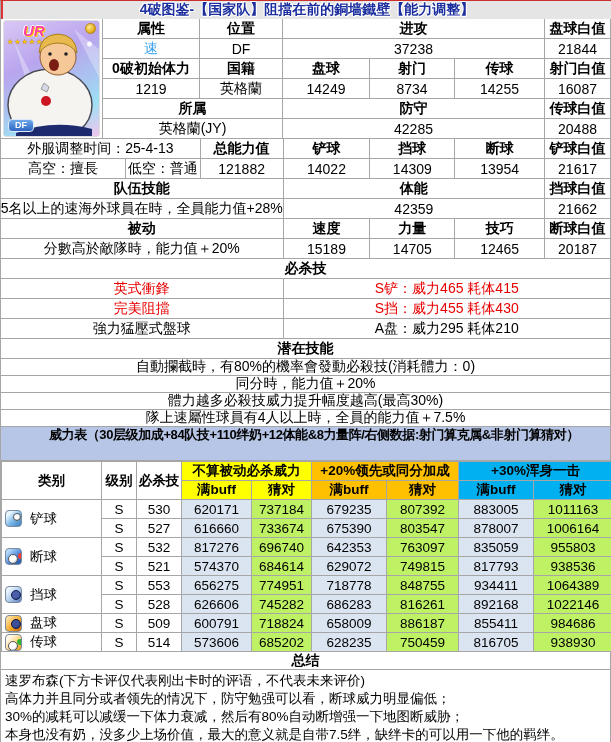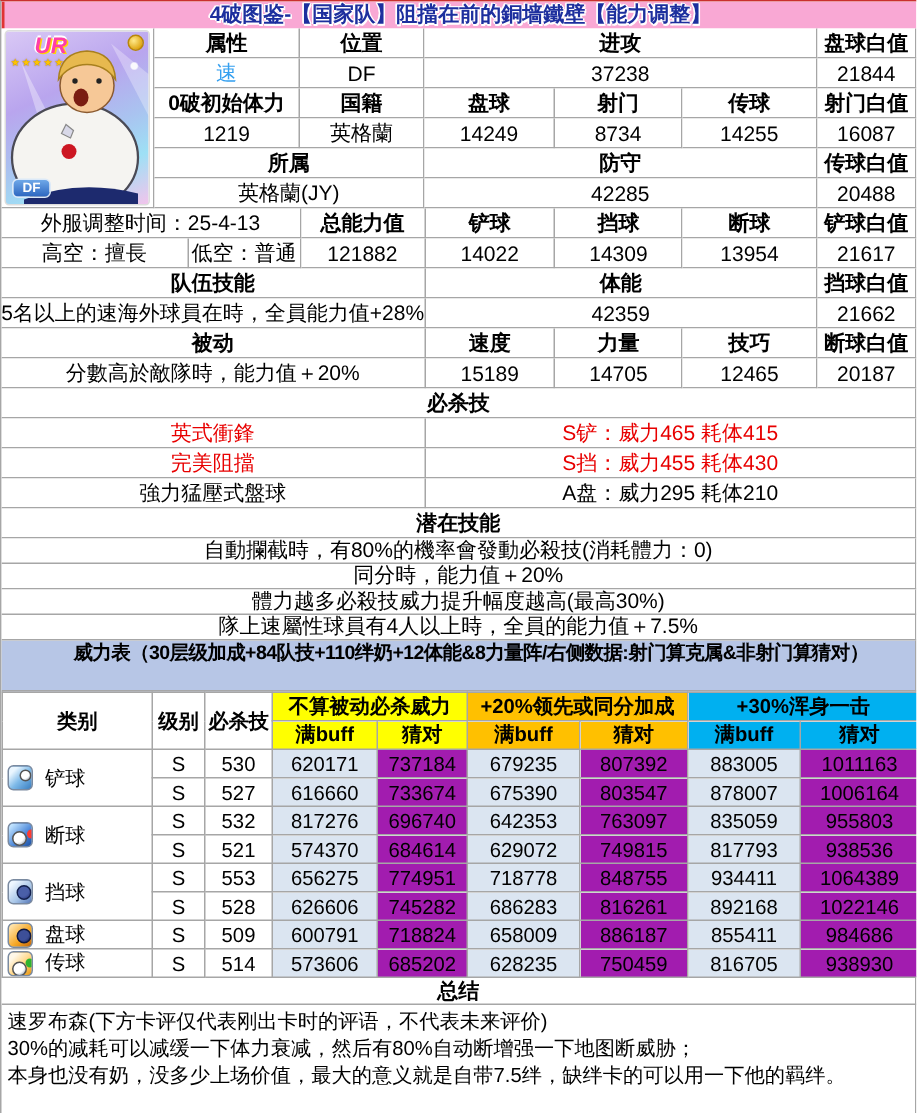--- a/index.html
+++ b/index.html
@@ -1,18 +1,18 @@
 <!DOCTYPE html>
 <html><head>
 <meta charset="utf-8">
 <style>
   *{margin:0;padding:0;box-sizing:border-box;}
   body{background:#fff;width:611px;font-family:"Liberation Sans","DejaVu Sans",sans-serif;color:#000;}
   .page{width:611px;height:742px;border-left:1px solid #a6a6a6;border-top:1px solid #c9302c;background:#fff;overflow:hidden;}
-  .titlebar{height:18px;background:#f9a8d4;border-left:2px solid #e03434;color:#1d2f9e;font-weight:bold;font-size:14px;line-height:17px;text-align:center;letter-spacing:0;
+  .titlebar{height:18px;background:#e5e5e5;border-left:2px solid #e03434;color:#1d2f9e;font-weight:bold;font-size:14px;line-height:17px;text-align:center;letter-spacing:0;
     text-shadow:-1px 0 #fff,1px 0 #fff,0 -1px #fff,0 1px #fff,1px 1px #fff,-1px -1px #fff;}
   .row{display:flex;}
   .c{border-right:1px solid #a6a6a6;border-bottom:1px solid #a6a6a6;display:flex;align-items:center;justify-content:center;
      font-size:14px;white-space:nowrap;overflow:hidden;background:#fff;}
   .h20{height:20px;} .h17{height:17px;} .h18{height:18px;}
   .b{font-weight:bold;}
   .red{color:#e80000;}
   .blue{color:#35a0f0;}
   .w66{width:66px;} .w75{width:75px;} .w83{width:83px;} .w85{width:85px;} .w87{width:87px;} .w90{width:90px;}
   .w97{width:97px;} .w125{width:125px;} .w180{width:180px;} .w200{width:200px;}
@@ -32,21 +32,21 @@
   .medal{position:absolute;top:2px;right:3px;width:11px;height:11px;border-radius:50%;z-index:3;
       background:radial-gradient(circle at 35% 35%,#ffe98a,#e0a817 70%,#8d6a00);border:1px solid #b8860b;}
   .dfbadge{position:absolute;bottom:4px;left:4px;background:linear-gradient(#6fa8e8,#2d66c0);color:#fff;font-size:9px;font-weight:bold;
       padding:0 6px;border-radius:4px;border:1px solid #dce9f8;z-index:3;line-height:11px;}
   .powertitle{height:34px;background:#b7c6e6;border-right:1px solid #a6a6a6;border-bottom:1px solid #a6a6a6;
       font-size:13px;font-weight:bold;text-align:center;line-height:16px;letter-spacing:-0.4px;white-space:nowrap;overflow:hidden;padding-left:17px;}
   table.pt{border-collapse:collapse;table-layout:fixed;width:611px;font-size:13.5px;}
   table.pt td,table.pt th{border:1px solid #a6a6a6;text-align:center;overflow:hidden;white-space:nowrap;font-weight:normal;padding:0;height:19px;}
   table.pt th{font-weight:bold;}
   .hy{background:#ffff00;} .ho{background:#ffc000;} .hb{background:#00b0f0;}
-  .buff{background:#dbe5f1;} .guess{background:#a21caf;}
+  .buff{background:#dbe5f1;} .guess{background:#bef264;}
   .catcell{text-align:left !important;}
   .catwrap{display:flex;align-items:center;gap:8px;padding-left:3px;}
   .icon{width:17px;height:17px;border-radius:4px;border:1px solid #7a8aa0;position:relative;flex:0 0 17px;overflow:hidden;}
   .icon::after{content:"";position:absolute;width:8px;height:8px;border-radius:50%;left:4px;top:4px;
       background:radial-gradient(circle at 35% 30%,#fff 55%,#cfd6de 70%,#8893a0);border:1px solid #555;}
   .i-tackle{background:linear-gradient(135deg,#eaf6ff 20%,#7db9e8 55%,#3a7ec0);}
   .i-tackle::after{left:7px;top:2px;width:6px;height:6px;}
   .i-steal{background:linear-gradient(135deg,#bfe2ff 10%,#4a86d8 60%,#1d4fa0);}
   .i-steal::after{left:2px;top:5px;box-shadow:8px -3px 0 -2px #ff3b30;}
   .i-block{background:linear-gradient(135deg,#eef6ff 15%,#a8c6e8 60%,#5577b8);}
@@ -349,17 +349,18 @@
       <td class="guess">938930</td>
     </tr>
   </tbody>
     </table>
 
   <div class="row">
       <div class="c h18 w611 b">总结</div>
     </div>
   <div class="sumtext">
     <div>速罗布森(下方卡评仅代表刚出卡时的评语，不代表未来评价)</div>
+    <div>高体力并且同分或者领先的情况下，防守勉强可以看，断球威力明显偏低；</div>
     <div>30%的减耗可以减缓一下体力衰减，然后有80%自动断增强一下地图断威胁；</div>
     <div>本身也没有奶，没多少上场价值，最大的意义就是自带7.5绊，缺绊卡的可以用一下他的羁绊。</div>
   </div>
 
 </div>
 
 </body></html>

